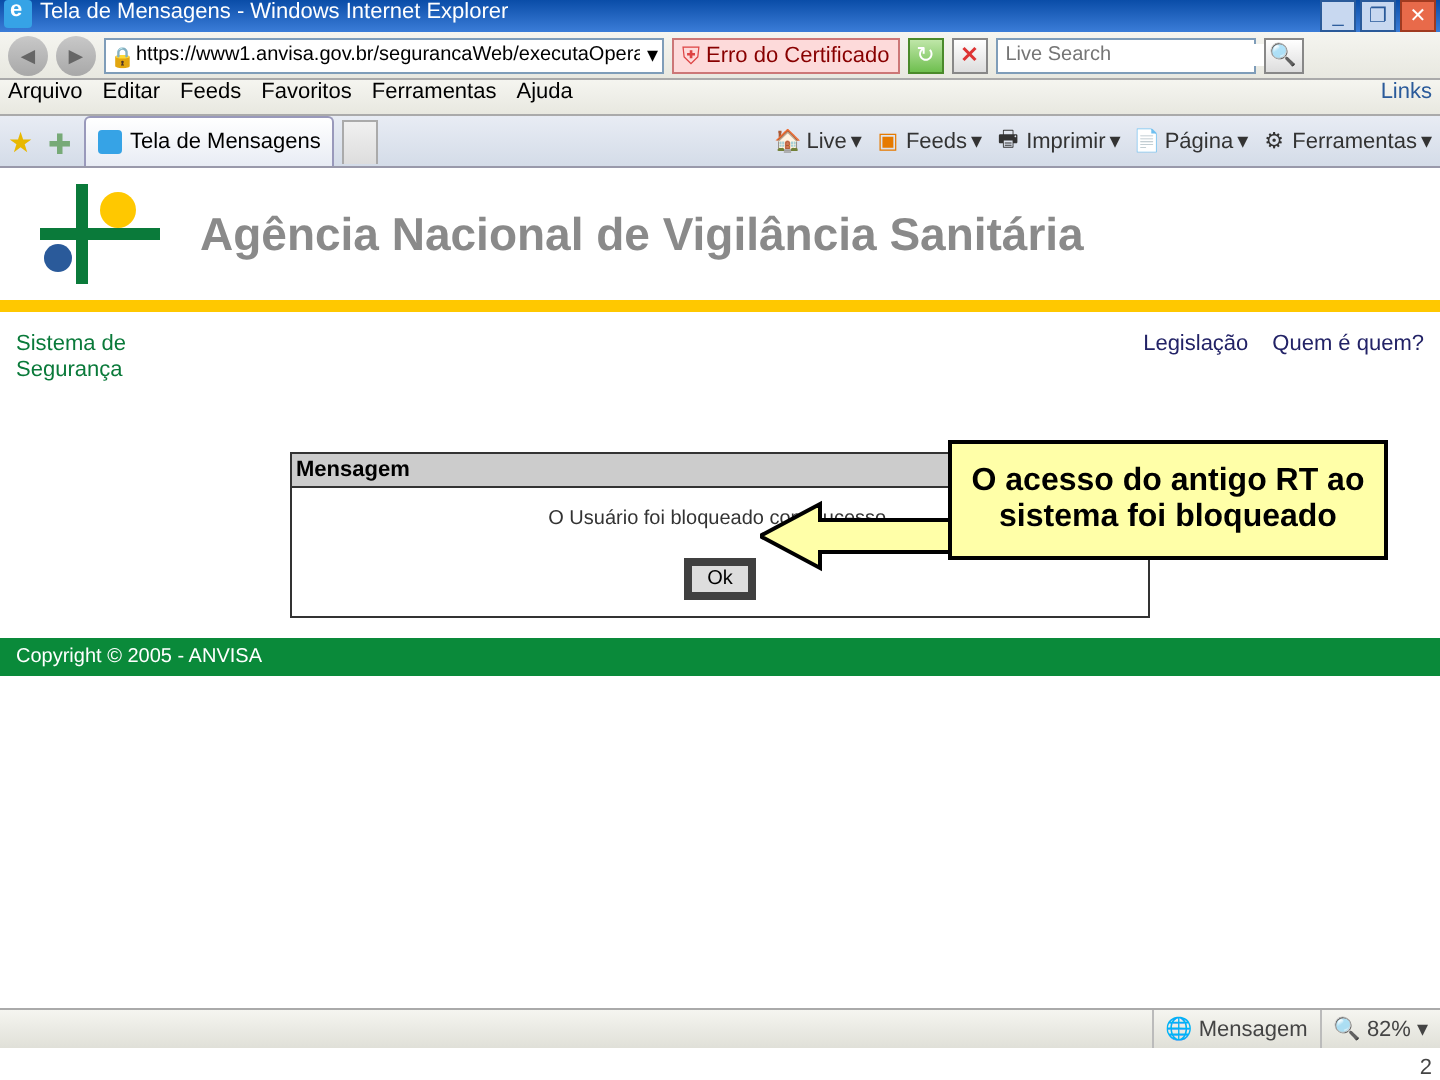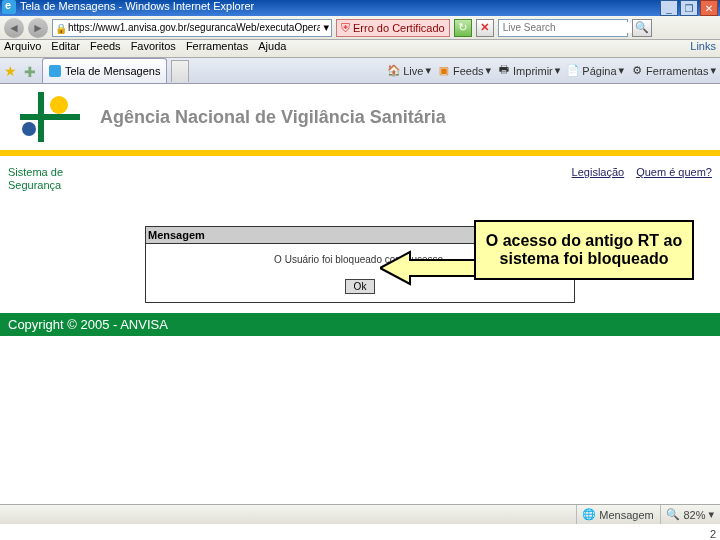--- a/index.html
+++ b/index.html
@@ -34,34 +34,34 @@
 .tb-right{margin-left:auto;display:flex;gap:6px;align-items:center;font-size:10px;color:#333}
 .tb-right .grp{display:flex;align-items:center;gap:2px}
 .tb-right .ico{width:14px;height:14px;display:inline-flex;align-items:center;justify-content:center}
 .page{position:relative;height:400px;background:#fff;overflow:auto}
 .header{display:flex;align-items:center;padding:8px 20px;gap:20px}
 .logo{width:60px;height:50px;position:relative}
 .logo .h{position:absolute;top:22px;left:0;width:60px;height:6px;background:#0a7a3a}
 .logo .v{position:absolute;top:0;left:18px;width:6px;height:50px;background:#0a7a3a}
 .logo .c1{position:absolute;top:4px;left:30px;width:18px;height:18px;background:#ffc800;border-radius:50%}
 .logo .c2{position:absolute;top:30px;left:2px;width:14px;height:14px;background:#2a5a9a;border-radius:50%}
-.agency{color:#8a8a8a;font-size:18px;font-weight:bold}
+.agency{color:#8a8a8a;font-size:23px;font-weight:bold}
 .ybar{height:6px;background:#ffc800;margin:0 0 6px 0}
 .subhead{display:flex;padding:4px 8px;align-items:flex-start}
 .sys{color:#0a7a3a;font-weight:normal;font-size:12px;line-height:1.2}
-.rightlinks{margin-left:auto;display:flex;gap:12px;font-size:10px;text-decoration:underline;color:#226}
+.rightlinks{margin-left:auto;display:flex;gap:12px;font-size:10px;color:#226}
 .msgbox{margin:30px auto 10px;width:430px;border:1px solid #333}
 .msghead{background:#ccc;text-align:left;font-weight:bold;padding:2px;border-bottom:1px solid #333}
 .msgbody{padding:10px;text-align:center;font-size:10px;color:#333}
 .okwrap{text-align:center;padding:4px 0 8px}
-.okbtn{border:1px solid #404040;background:#ddd;padding:1px 8px;font-size:10px}
+.okbtn{border:4px solid #404040;background:#ddd;padding:1px 8px;font-size:10px}
 .annot-arrow{position:absolute;left:380px;top:250px;width:100px;height:36px}
 .annot-arrow svg{width:100%;height:100%}
 .annot-box{position:absolute;left:474px;top:220px;width:220px;border:2px solid #000;background:#ffffa8;padding:10px 8px;text-align:center;font-size:16px;font-weight:bold;font-family:Arial}
-.footer{background:#0a8a3a;color:#fff;font-size:13px;padding:4px 8px;margin-top:4px}
+.footer{background:#0a8a3a;color:#fff;font-size:10px;padding:4px 8px;margin-top:4px}
 .statusbar{position:absolute;bottom:16px;left:0;right:0;height:20px;background:linear-gradient(#f5f5f0,#e0e0d8);border-top:1px solid #aaa;display:flex;align-items:center;font-size:10px;color:#444}
 .statusbar .sp{border-left:1px solid #bbb;height:100%;display:flex;align-items:center;padding:0 6px;gap:3px}
 .statusbar .flex{flex:1}
 .pagenum{position:absolute;bottom:0;right:4px;font-size:11px;color:#444}
 </style>
 </head>
 <body>
 
 <div class="titlebar">
   <span class="ie-icon"></span>

